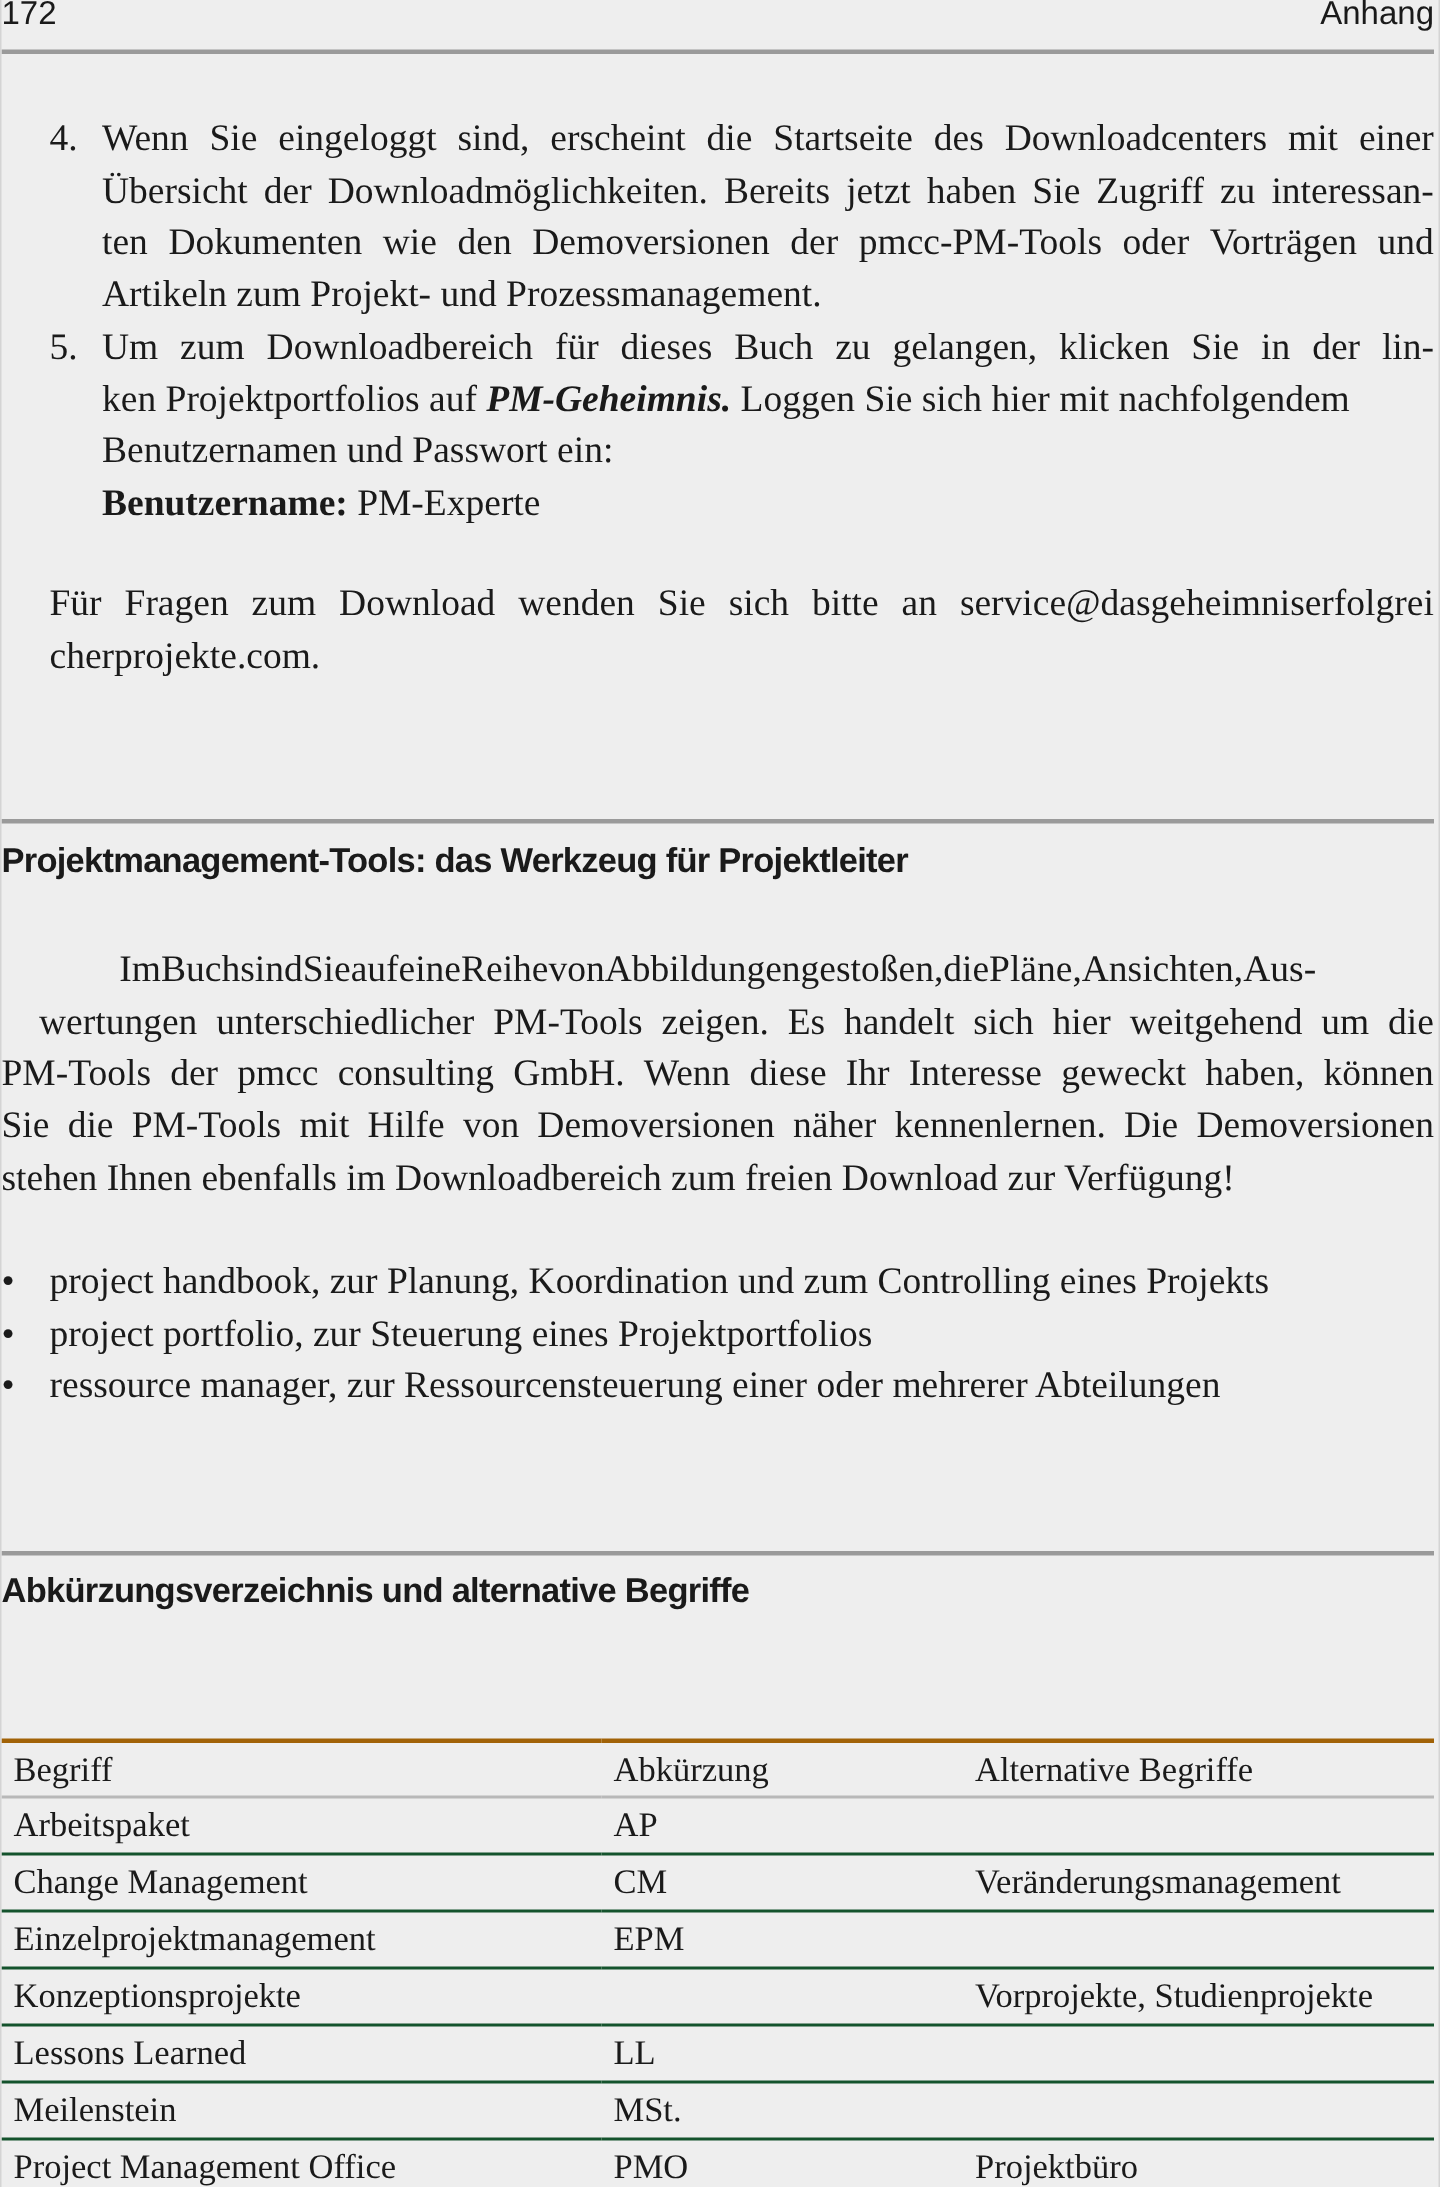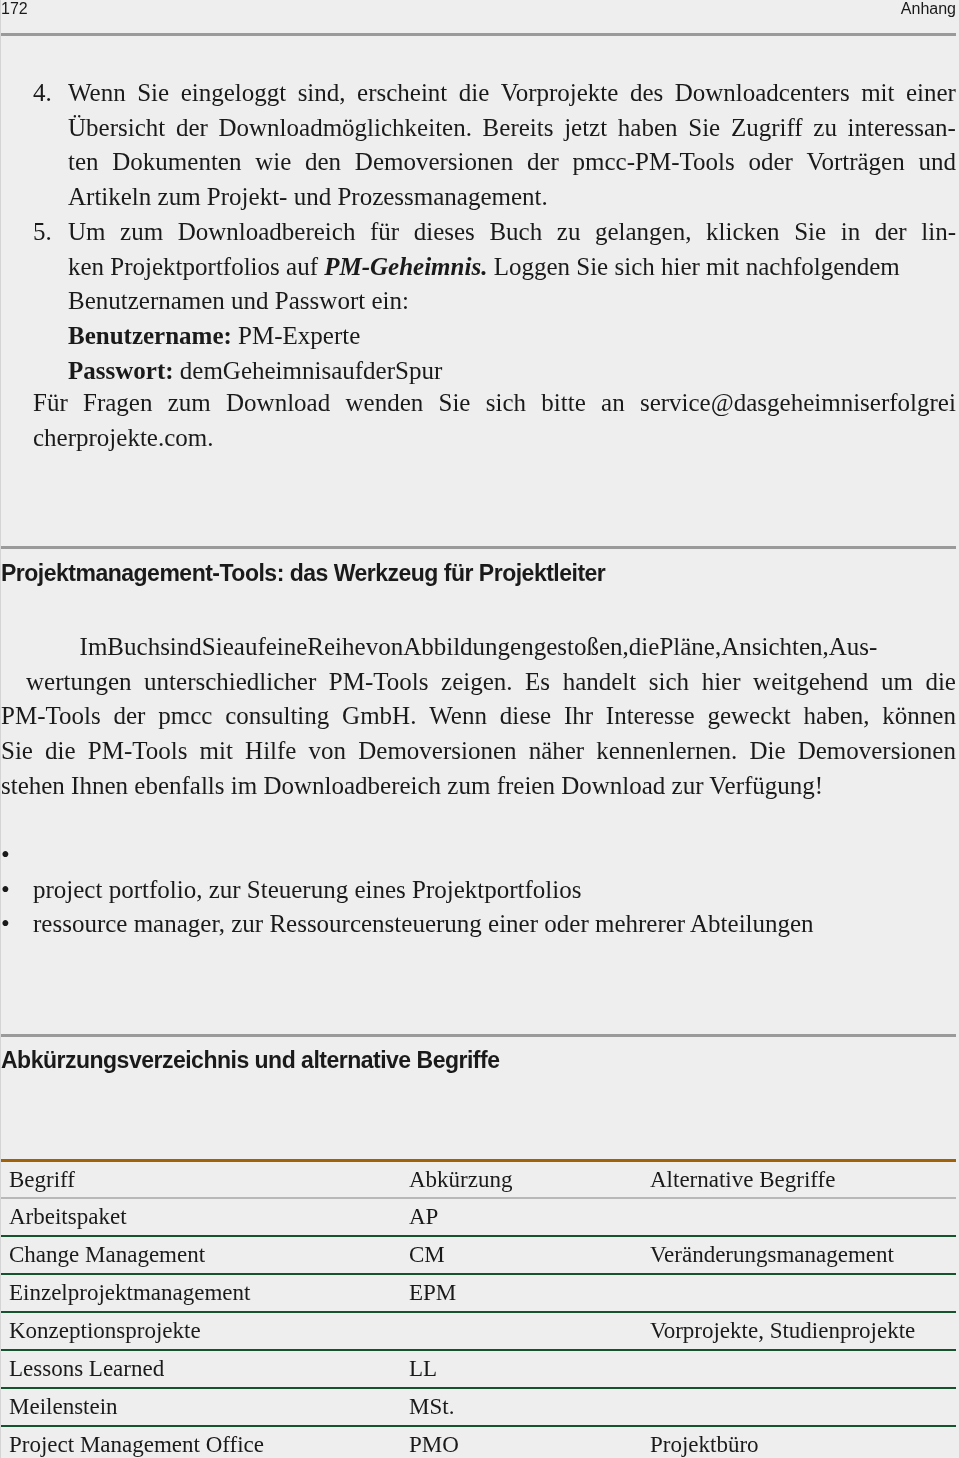--- a/index.html
+++ b/index.html
@@ -15,21 +15,21 @@
       color: #1a1a1a;
       font-family: "Liberation Serif", "DejaVu Serif", serif;
       border-left: 1px solid #d4d4d4;
       border-right: 1px solid #d4d4d4;
       box-sizing: border-box;
     }
     .abs { position: absolute; }
     .running-head {
       left: 0; top: 0; width: 955px; height: 34px;
       font-family: "Liberation Sans", "DejaVu Sans", sans-serif;
-      font-size: 16px;
+      font-size: 22px;
       line-height: 22px;
     }
     .running-head .pg { position: absolute; left: 0; top: -2px; }
     .running-head .sec { position: absolute; right: 0; top: -2px; }
     .rule {
       left: 0; width: 955px; height: 3px; background: #9a9a9a;
     }
     .body-text {
       font-size: 25px;
       line-height: 34.7px;
@@ -86,21 +86,21 @@
 <div class="abs body-text" style="left:0; top:76px; width:955px; height:380px;">
 
   <span class="num" style="top:0;">4.</span>
   <div class="jline" style="left:67px; right:0; top:0;">
       <span>Wenn</span>
       <span>Sie</span>
       <span>eingeloggt</span>
       <span>sind,</span>
       <span>erscheint</span>
       <span>die</span>
-      <span>Vorprojekte</span>
+      <span>Startseite</span>
       <span>des</span>
       <span>Downloadcenters</span>
       <span>mit</span>
       <span>einer</span>
     </div>
   <div class="jline" style="left:67px; right:0; top:34.7px;">
       <span>Übersicht</span>
       <span>der</span>
       <span>Downloadmöglichkeiten.</span>
       <span>Bereits</span>
@@ -141,23 +141,20 @@
       <span>der</span>
       <span>lin-</span>
     </div>
   <div class="line" style="left:67px; right:0; top:173.5px;">
     <span>ken Projektportfolios auf </span><i class="bi">PM-Geheimnis.</i><span> Loggen Sie sich hier mit nachfolgendem</span>
   </div>
   <div class="line" style="left:67px; top:208.2px;">Benutzernamen und Passwort ein:</div>
   <div class="line" style="left:67px; top:242.9px;">
     <b class="bold">Benutzername:</b><span> PM-Experte</span>
   </div>
-  <div class="line" style="left:67px; top:277.6px;">
-    <b class="bold">Passwort:</b><span> demGeheimnisaufderSpur</span>
-  </div>
 
   <div class="jline" style="left:32px; right:0; top:310px;">
       <span>Für</span>
       <span>Fragen</span>
       <span>zum</span>
       <span>Download</span>
       <span>wenden</span>
       <span>Sie</span>
       <span>sich</span>
       <span>bitte</span>
@@ -225,20 +222,21 @@
       <span>näher</span>
       <span>kennenlernen.</span>
       <span>Die</span>
       <span>Demoversionen</span>
     </div>
   <div class="line" style="left:0; top:138.8px;">stehen Ihnen ebenfalls im Downloadbereich zum freien Download zur Verfügung!</div>
 </div>
 
 <div class="abs body-text" style="left:0; top:838px; width:955px; height:110px;">
   <span class="bullet" style="top:0;">•</span>
+  <div class="line" style="left:32px; top:0;">project handbook, zur Planung, Koordination und zum Controlling eines Projekts</div>
   <span class="bullet" style="top:34.7px;">•</span>
   <div class="line" style="left:32px; top:34.7px;">project portfolio, zur Steuerung eines Projektportfolios</div>
   <span class="bullet" style="top:69.4px;">•</span>
   <div class="line" style="left:32px; top:69.4px;">ressource manager, zur Ressourcensteuerung einer oder mehrerer Abteilungen</div>
 </div>
 
 <div class="abs rule" style="top:1034px;"></div>
 <h2 class="sec-head" style="top:1047px;">Abkürzungsverzeichnis und alternative Begriffe</h2>
 
 <table class="abbr">

